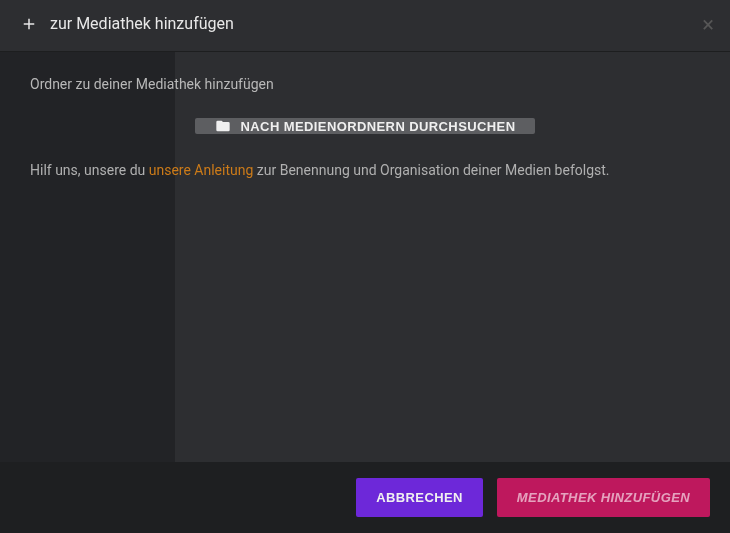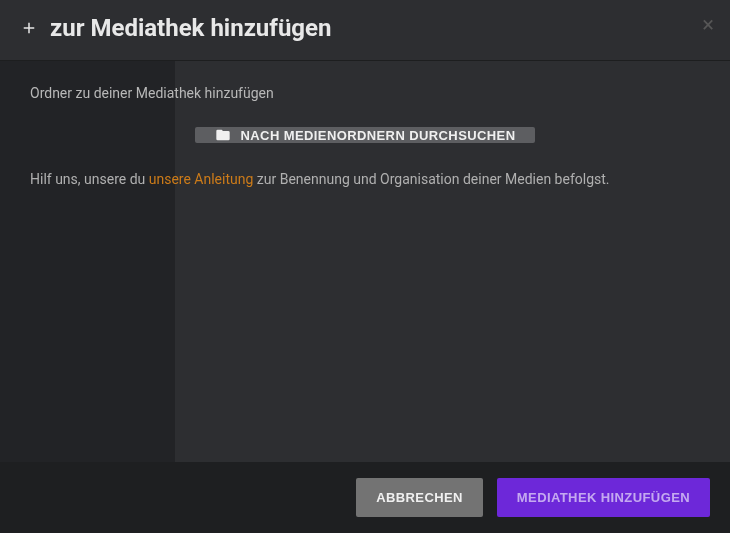--- a/index.html
+++ b/index.html
@@ -15,21 +15,21 @@
     padding: 14px 20px 18px 20px;
     border-bottom: 1px solid rgba(0,0,0,0.35);
     position: relative;
   }
   .header-plus {
     width: 18px; height: 18px; margin-right: 12px;
     display:flex; align-items:center; justify-content:center;
     color:#e6e6e6;
   }
   .header-title {
-    font-size: 24px; font-weight: 700; color: #e8e8e8;
+    font-size: 16px; font-weight: 400; color: #e8e8e8;
   }
   .header-close {
     position:absolute; right:16px; top:14px;
     color:#565656; font-size:22px; line-height:1;
     cursor:pointer;
   }
   .body {
     flex:1; display:flex; min-height:0;
     background: linear-gradient(to right, #222326 0, #222326 175px, #2d2e31 175px, #2d2e31 100%);
   }
@@ -66,23 +66,23 @@
   .footer {
     background:#1e1f21;
     padding:16px 20px;
     display:flex; justify-content:flex-end; gap:14px;
   }
   .btn {
     border:none; padding:12px 20px;
     font-size:13px; font-weight:700; letter-spacing:0.4px;
     text-transform:uppercase; border-radius:2px; cursor:pointer;
   }
-  .btn-cancel { background:#737373; color:#f0f0f0;text-align:center; }
+  .btn-cancel { background:#6d28d9; color:#f0f0f0;text-align:center; }
   .btn-primary { background:#cc7b19; color:#f6e6cf; }
-  .btn-primary.dim { background:#6d28d9; color:rgba(255,255,255,0.6); }
+  .btn-primary.dim { background:#be185d; color:rgba(255,255,255,0.6);font-style:italic; }
 </style>
 </head>
 <body>
 
 <div class="modal">
 
   <div class="header">
     <span class="header-plus">
       <svg viewBox="0 0 24 24" width="18" height="18" fill="currentColor">
           <path d="M11 5h2v6h6v2h-6v6h-2v-6H5v-2h6V5z"></path>

